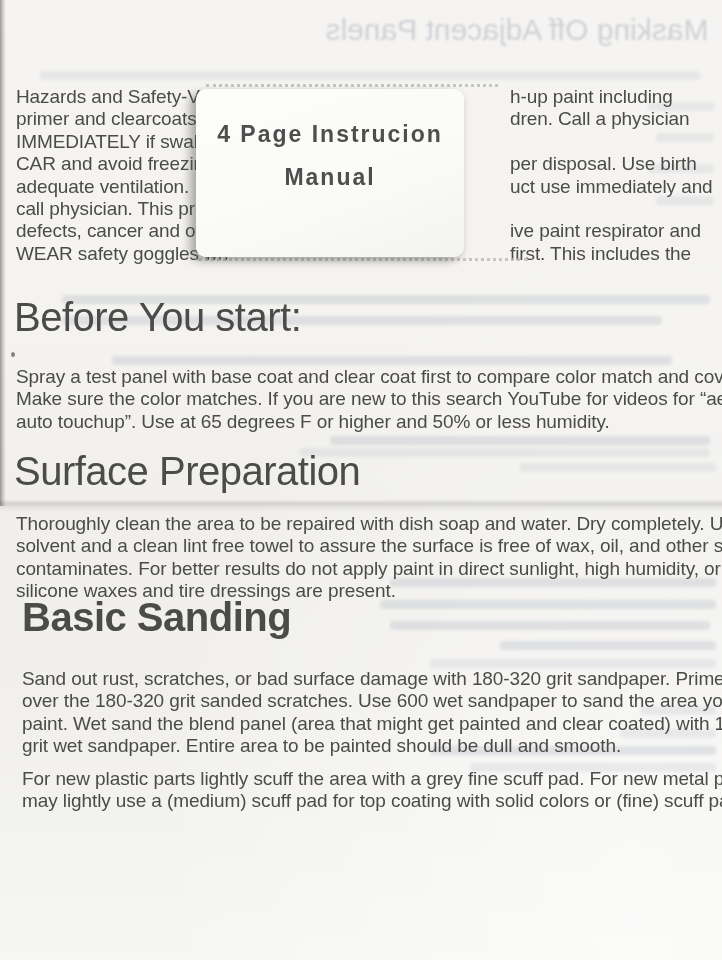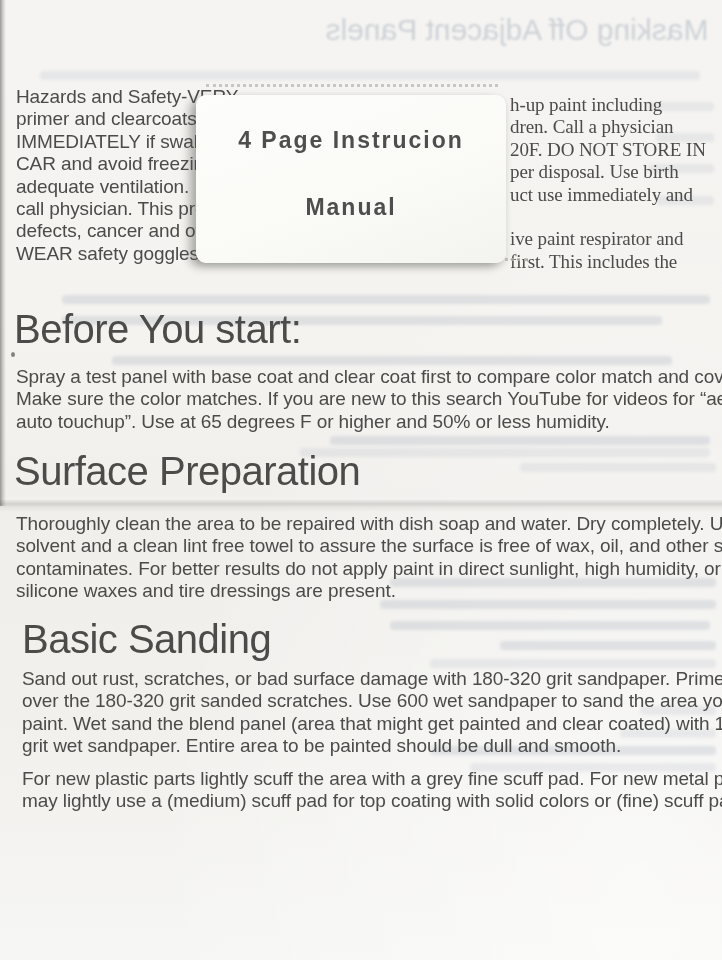--- a/index.html
+++ b/index.html
@@ -10,31 +10,31 @@
       radial-gradient(ellipse at 88% 96%, rgba(255,255,255,.55), rgba(255,255,255,0) 55%),
       linear-gradient(180deg,#f5f4f2 0%,#f4f3f0 35%,#f0efec 53%,#f1f0ed 75%,#f6f6f4 100%);
   }
   .abs{position:absolute;}
   h1{margin:0;font-size:40px;font-weight:400;color:#4b4b49;letter-spacing:-.5px;line-height:1.05;}
   .body-text{font-size:19px;line-height:22.4px;letter-spacing:-.1px;}
   .tline{height:22.4px;white-space:nowrap;}
   
   .wrow{position:relative;height:22.4px;}
   .wrow .left{position:absolute;left:0;top:0;white-space:nowrap;}
-  .wrow .right{position:absolute;left:494px;top:8px;white-space:nowrap;font-family:Liberation Serif, serif;}
+  .wrow .right{position:absolute;left:494px;top:0;white-space:nowrap;}
   
   .sticker{
-    left:196px;top:95px;width:310px;height:168px;z-index:6;
+    left:196px;top:89px;width:268px;height:168px;z-index:6;
     background:linear-gradient(160deg,#fdfdfb 0%,#fafaf7 60%,#f3f3f0 100%);
     border-radius:10px;
     box-shadow:-7px 4px 9px rgba(80,80,75,.38), 0 3px 6px rgba(80,80,75,.18);
     text-align:center;
   }
   .sticker .l1{margin-top:32px;font-size:23px;font-weight:700;letter-spacing:2px;color:#4e4e4e;}
-  .sticker .l2{margin-top:40px;font-size:23px;font-weight:700;letter-spacing:2px;color:#4e4e4e;}
+  .sticker .l2{margin-top:16px;font-size:23px;font-weight:700;letter-spacing:2px;color:#4e4e4e;}
   .perf{border-top:3px dotted rgba(185,183,178,.75);z-index:4;height:0;}
   
   .ghost-heading{
     left:318px;top:13px;width:398px;z-index:1;
     font-size:30px;font-weight:400;color:rgba(168,176,188,.5);
     transform:scaleX(-1);filter:blur(.8px);white-space:nowrap;text-align:center;
   }
   .gl{position:absolute;height:9px;border-radius:4px;z-index:1;
       background:rgba(167,174,186,.28);filter:blur(1.6px);}
   .gl2{background:rgba(167,174,186,.18);}
@@ -81,21 +81,20 @@
       <div class="wrow">
         <span class="left">Hazards and Safety-VERY</span>
         <span class="right">h-up paint including</span>
       </div>
       <div class="wrow">
         <span class="left">primer and clearcoats ar</span>
         <span class="right">dren. Call a physician</span>
       </div>
       <div class="wrow">
         <span class="left">IMMEDIATELY if swallow</span>
-        <span class="right">20F. DO NOT STORE IN</span>
       </div>
       <div class="wrow">
         <span class="left">CAR and avoid freezing.</span>
         <span class="right">per disposal. Use birth</span>
       </div>
       <div class="wrow">
         <span class="left">adequate ventilation. If</span>
         <span class="right">uct use immediately and</span>
       </div>
       <div class="wrow">
@@ -111,36 +110,36 @@
       </div>
     </div>
 
   <div class="abs perf" style="left:206px;top:84px;width:292px;"></div>
   <div class="abs perf" style="left:198px;top:258px;width:330px;"></div>
   <div class="abs sticker">
     <div class="l1">4 Page Instrucion</div>
     <div class="l2">Manual</div>
   </div>
 
-  <h1 class="abs z2" style="left:14px;top:308px;">Before You start:</h1>
+  <h1 class="abs z2" style="left:14px;top:296px;">Before You start:</h1>
   <div class="abs body-text z2" style="left:16px;top:366px;width:706px;">
       <div class="tline">Spray a test panel with base coat and clear coat first to compare color match and coverage.</div>
       <div class="tline">Make sure the color matches.  If you are new to this search YouTube for videos for “aerosol</div>
       <div class="tline">auto touchup”.  Use at 65 degrees F or higher and 50% or less humidity.</div>
     </div>
 
   <h1 class="abs z2" style="left:14px;top:450px;text-align:center;">Surface Preparation</h1>
   <div class="abs body-text z2" style="left:16px;top:513px;width:706px;">
       <div class="tline">Thoroughly clean the area to be repaired with dish soap and water.  Dry completely. Use prep</div>
       <div class="tline">solvent and a clean lint free towel to assure the surface is free of wax, oil, and other surface</div>
       <div class="tline">contaminates. For better results do not apply paint in direct sunlight, high humidity, or where</div>
       <div class="tline">silicone waxes and tire dressings are present.</div>
     </div>
 
-  <h1 class="abs z2" style="left:22px;top:618px;">Basic Sanding</h1>
+  <h1 class="abs z2" style="left:22px;top:596px;font-weight:bold;">Basic Sanding</h1>
   <div class="abs body-text z2" style="left:22px;top:668px;width:700px;">
       <div class="tline">Sand out rust, scratches, or bad surface damage with 180-320 grit sandpaper. Primer will cover</div>
       <div class="tline">over the 180-320 grit sanded scratches. Use 600 wet sandpaper to sand the area you wish to</div>
       <div class="tline">paint. Wet sand the blend panel (area that might get painted and clear coated) with 1000-1500</div>
       <div class="tline">grit wet sandpaper. Entire area to be painted should be dull and smooth.</div>
     </div>
   <div class="abs body-text z2" style="left:22px;top:768px;width:700px;">
       <div class="tline">For new plastic parts lightly scuff the area with a grey fine scuff pad. For new metal parts you</div>
       <div class="tline">may lightly use a (medium) scuff pad for top coating with solid colors or (fine) scuff pad for</div>
     </div>

